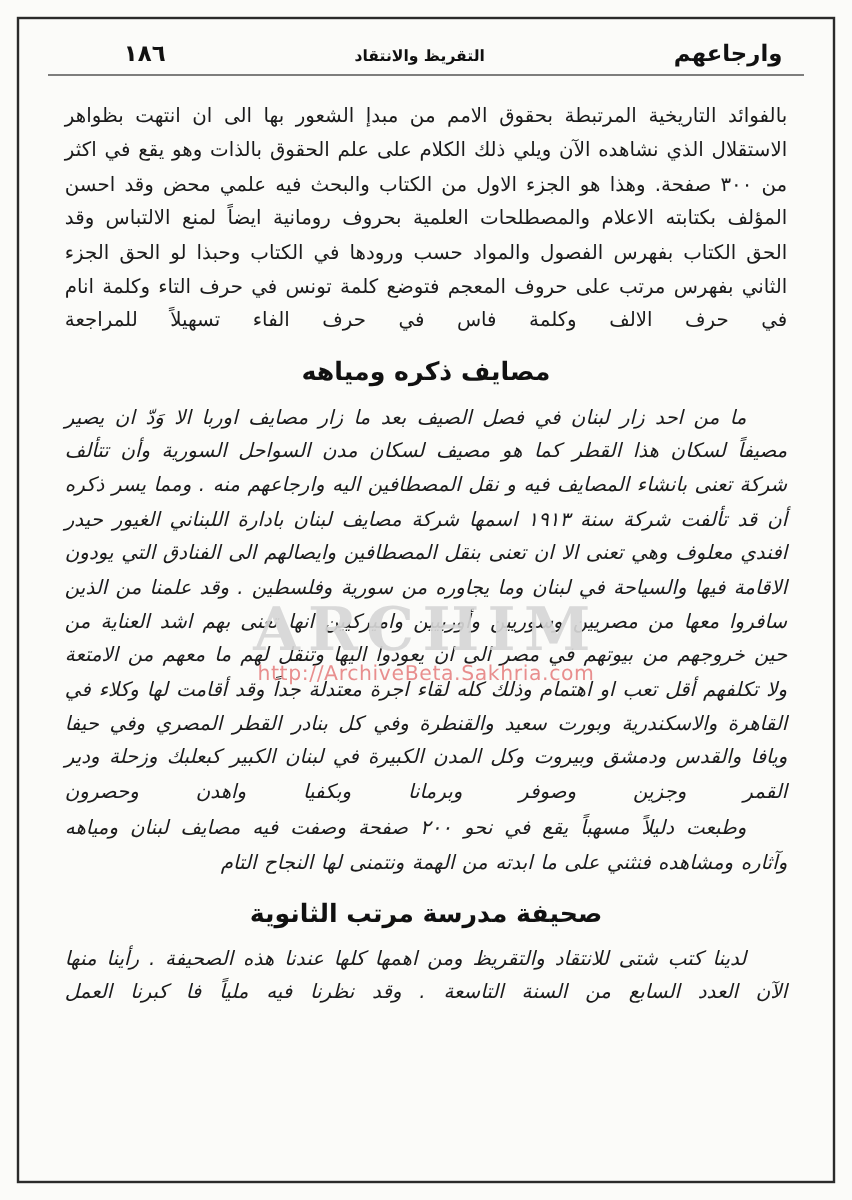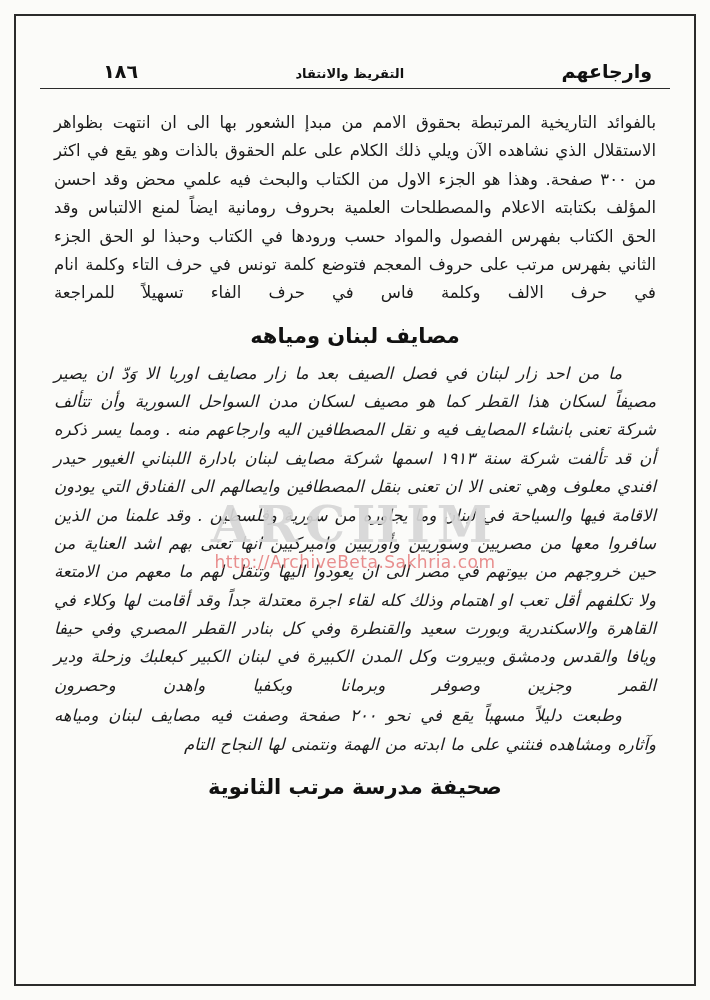--- a/index.html
+++ b/index.html
@@ -34,21 +34,20 @@
     height: 930px;
   }
   
   .header {
     display: flex;
     flex-direction: row-reverse;
     align-items: baseline;
     justify-content: space-between;
     padding: 0 18px 6px 18px;
     border-bottom: 1.5px solid #2b2b2b;
-    margin-top: 26px;
   }
   .header-left, .header-right, .header-center {
     font-family: "DejaVu Sans", sans-serif;
     font-size: 19px;
     font-weight: bold;
     color: #111;
     letter-spacing: 0;
   }
   .header-center {
     font-size: 13px;
@@ -128,28 +127,29 @@
     <div class="header">
       <span class="header-right">١٨٦</span>
       <span class="header-center">التقريظ والانتقاد</span>
       <span class="header-left">وارجاعهم</span>
     </div>
 
     <div class="body">
 
       <p class="para first">بالفوائد التاريخية المرتبطة بحقوق الامم من مبدإ الشعور بها الى ان انتهت بظواهر الاستقلال الذي نشاهده الآن ويلي ذلك الكلام على علم الحقوق بالذات وهو يقع في اكثر من ٣٠٠ صفحة. وهذا هو الجزء الاول من الكتاب والبحث فيه علمي محض وقد احسن المؤلف بكتابته الاعلام والمصطلحات العلمية بحروف رومانية ايضاً لمنع الالتباس وقد الحق الكتاب بفهرس الفصول والمواد حسب ورودها في الكتاب وحبذا لو الحق الجزء الثاني بفهرس مرتب على حروف المعجم فتوضع كلمة تونس في حرف التاء وكلمة انام في حرف الالف وكلمة فاس في حرف الفاء تسهيلاً للمراجعة</p>
 
-      <h2 class="section">مصايف لبنان ومياهه</h2>
+      <h2 class="section">مصايف ذكره ومياهه</h2>
 
       <p class="para indent">ما من احد زار لبنان في فصل الصيف بعد ما زار مصايف اوربا الا وَدّ ان يصير مصيفاً لسكان هذا القطر كما هو مصيف لسكان مدن السواحل السورية وأن تتألف شركة تعنى بانشاء المصايف فيه و نقل المصطافين اليه وارجاعهم منه . ومما يسر ذكره أن قد تألفت شركة سنة ١٩١٣ اسمها شركة مصايف لبنان بادارة اللبناني الغيور حيدر افندي معلوف وهي تعنى الا ان تعنى بنقل المصطافين وايصالهم الى الفنادق التي يودون الاقامة فيها والسياحة في لبنان وما يجاوره من سورية وفلسطين . وقد علمنا من الذين سافروا معها من مصريين وسوريين وأوربيين واميركيين انها تعنى بهم اشد العناية من حين خروجهم من بيوتهم في مصر الى ان يعودوا اليها وتنقل لهم ما معهم من الامتعة ولا تكلفهم أقل تعب او اهتمام وذلك كله لقاء اجرة معتدلة جداً وقد أقامت لها وكلاء في القاهرة والاسكندرية وبورت سعيد والقنطرة وفي كل بنادر القطر المصري وفي حيفا ويافا والقدس ودمشق وبيروت وكل المدن الكبيرة في لبنان الكبير كبعلبك وزحلة ودير القمر وجزين وصوفر وبرمانا وبكفيا واهدن وحصرون</p>
 
       <p class="para indent last-right">وطبعت دليلاً مسهباً يقع في نحو ٢٠٠ صفحة وصفت فيه مصايف لبنان ومياهه وآثاره ومشاهده فنثني على ما ابدته من الهمة ونتمنى لها النجاح التام</p>
 
       <h2 class="section">صحيفة مدرسة مرتب الثانوية</h2>
 
+      <p class="para indent">لدينا كتب شتى للانتقاد والتقريظ ومن اهمها كلها عندنا هذه الصحيفة . رأينا منها الآن العدد السابع من السنة التاسعة . وقد نظرنا فيه ملياً فا كبرنا العمل</p>
 
     </div>
   </div>
 
   <div class="watermark">
     <div class="wm-main">ARCHIM</div>
     <div class="wm-sub">http://ArchiveBeta.Sakhria.com</div>
   </div>
 </div>
 

